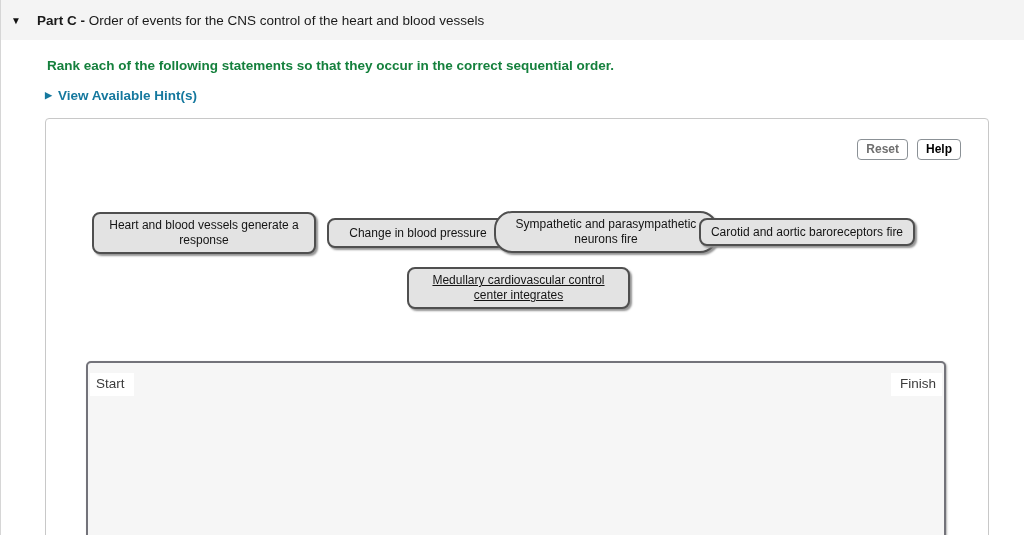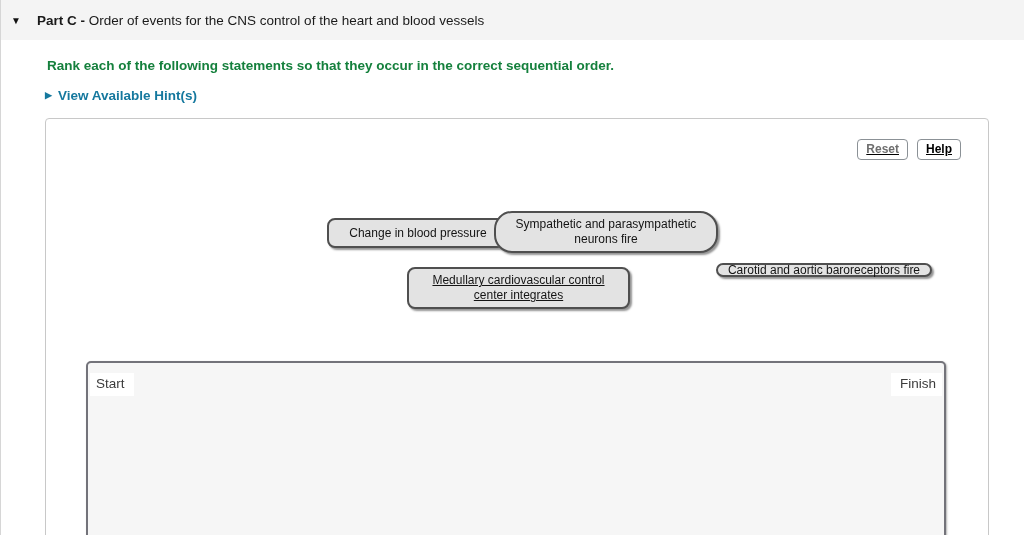--- a/index.html
+++ b/index.html
@@ -46,21 +46,21 @@
   
   .panel {
     position: absolute; left: 44px; top: 118px;
     width: 944px; height: 450px;
     background: #ffffff;
     border: 1px solid #c8c8c8;
     border-radius: 4px;
   }
   .toolbar {
     position: absolute; top: 20px; right: 27px;
-    display: flex; gap: 9px; text-decoration: underline;
+    display: flex; gap: 9px;
   }
   .btn {
     font-family: inherit;
     font-size: 12px; font-weight: bold;
     background: #ffffff;
     border: 1px solid #8b9196;
     border-radius: 4px;
     padding: 2px 8px 3px 8px;
     cursor: pointer;
   }
@@ -76,21 +76,21 @@
     box-shadow: 2px 2px 2px #949494;
     display: flex; align-items: center; justify-content: center;
     text-align: center;
     font-size: 12px; color: #141414; line-height: 1.25;
     padding: 2px 8px;
     cursor: grab;
   }
   .tile-1 { left: 46px;  top: 93px;  width: 224px; height: 42px; }
   .tile-2 { left: 281px; top: 99px;  width: 182px; height: 30px; text-align: center; }
   .tile-3 { left: 448px; top: 92px;  width: 224px; height: 42px; border-radius: 18px; }
-  .tile-4 { left: 670px; top: 99px;  width: 216px; height: 14px; margin-top: 45px; }
+  .tile-4 { left: 653px; top: 99px;  width: 216px; height: 28px; }
   .tile-5 { left: 361px; top: 148px; width: 223px; height: 42px; text-decoration: underline; }
 
   
   .dropzone {
     position: absolute; left: 40px; top: 242px;
     width: 860px; height: 200px;
     background: #f6f6f6;
     border: 2px solid #73737a;
     border-radius: 5px;
     box-shadow: 1px 1px 2px rgba(0,0,0,0.3);
@@ -122,20 +122,21 @@
   <span>View Available Hint(s)</span>
 </a>
 
 <div class="panel">
 
   <div class="toolbar">
     <button class="btn btn-reset">Reset</button>
     <button class="btn btn-help">Help</button>
   </div>
 
+  <div class="tile tile-1">Heart and blood vessels generate a response</div>
   <div class="tile tile-2">Change in blood pressure</div>
   <div class="tile tile-3">Sympathetic and parasympathetic neurons fire</div>
   <div class="tile tile-4">Carotid and aortic baroreceptors fire</div>
   <div class="tile tile-5">Medullary cardiovascular control center integrates</div>
 
   <div class="dropzone">
     <span class="zone-label zone-start">Start</span>
     <span class="zone-label zone-finish">Finish</span>
   </div>
 

